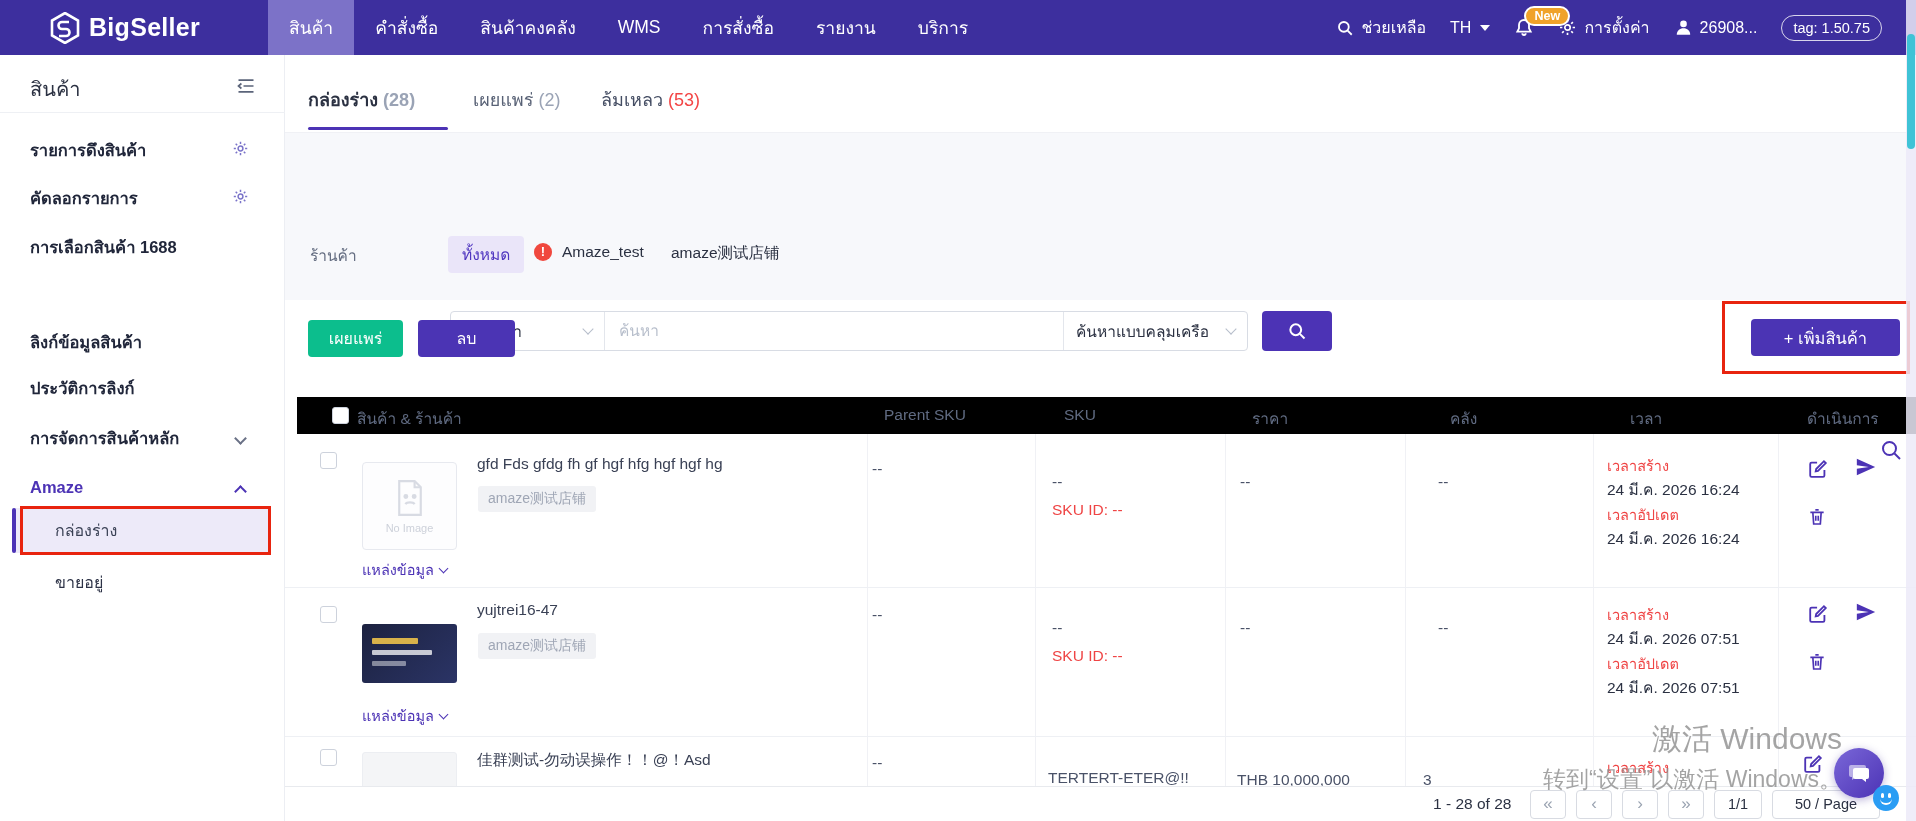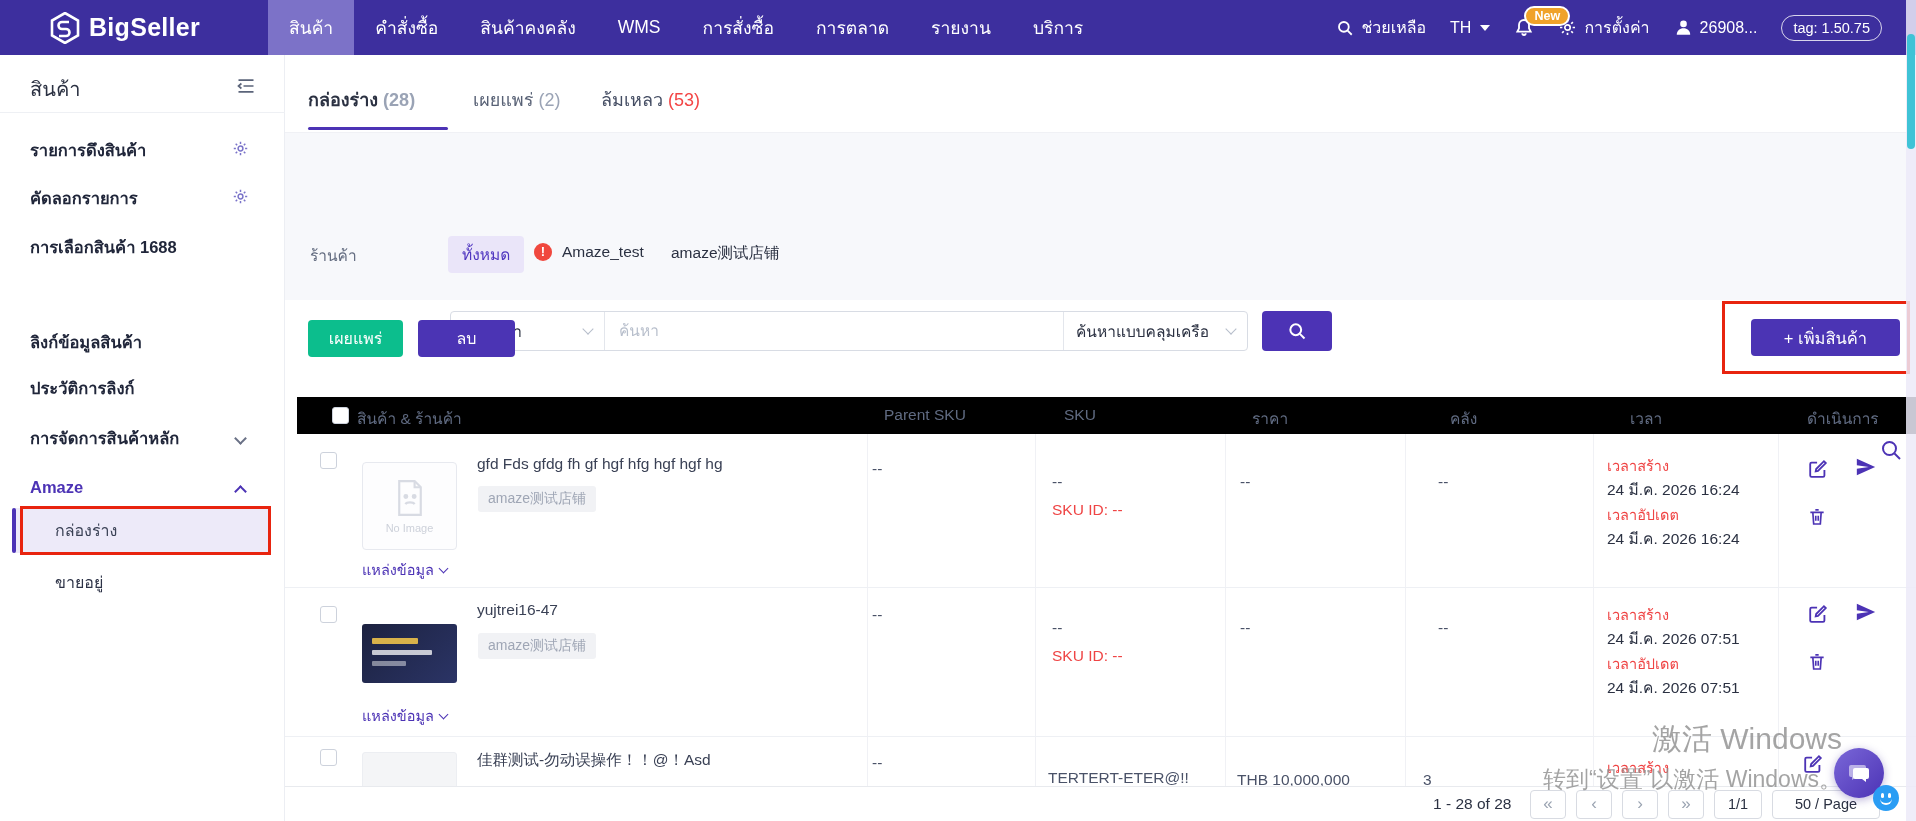--- a/index.html
+++ b/index.html
@@ -125,21 +125,20 @@
           </svg>
       </span>
       <span class="brand-text">BigSeller</span>
     </div>
     <div class="nav-items">
       <div class="nav-item active">สินค้า</div>
       <div class="nav-item">คำสั่งซื้อ</div>
       <div class="nav-item">สินค้าคงคลัง</div>
       <div class="nav-item">WMS</div>
       <div class="nav-item">การสั่งซื้อ</div>
-      <div class="nav-item">การตลาด</div>
       <div class="nav-item">รายงาน</div>
       <div class="nav-item">บริการ</div>
     </div>
     <div class="nav-right">
       <span class="nav-chip">
         <span>
             <svg width="18" height="18" viewBox="0 0 24 24" fill="none" stroke="#fff" stroke-width="2.4">
               <circle cx="10.5" cy="10.5" r="6.5"></circle>
               <path d="M15.5 15.5 L21 21"></path>
             </svg>

